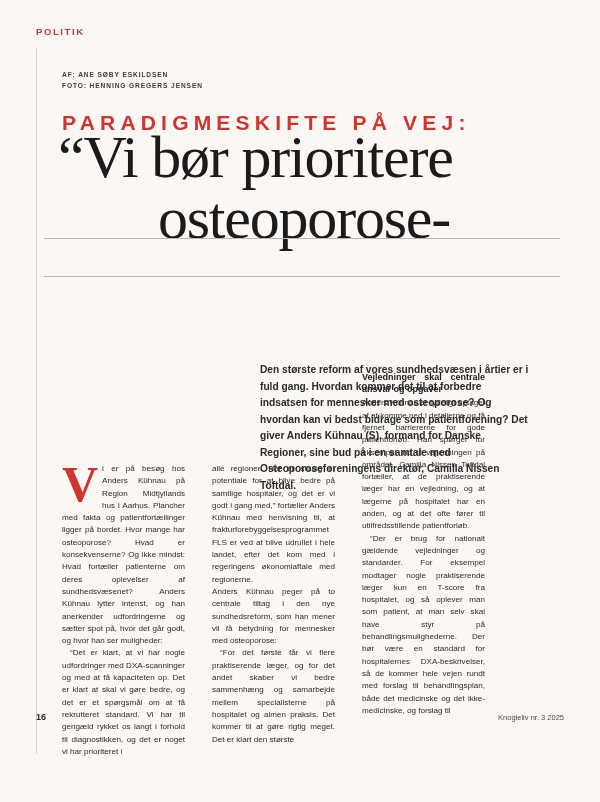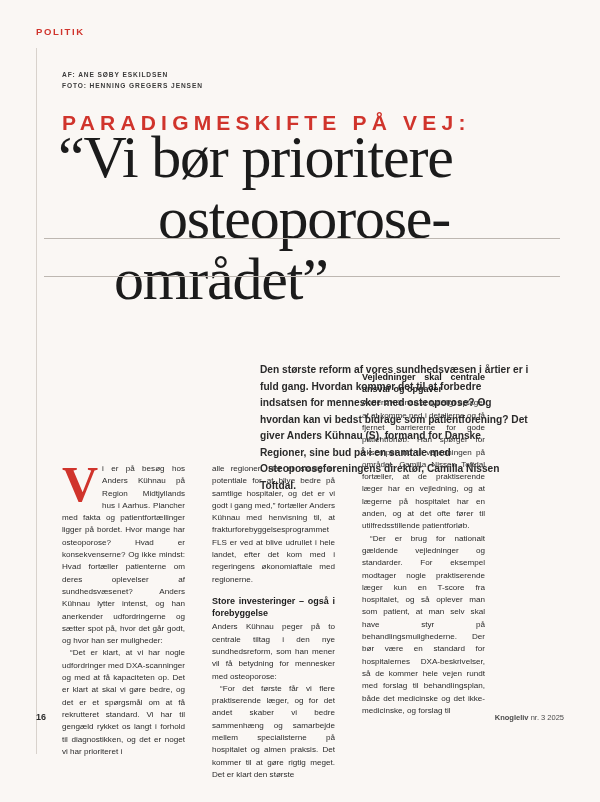--- a/index.html
+++ b/index.html
@@ -149,56 +149,54 @@
     font-weight: 700;
     color: #2b2b2b;
   }
   .footer-right {
     position: absolute;
     right: 36px;
     bottom: 26px;
     font-size: 7.5px;
     color: #4a4a4a;
   }
-  .footer-right b { font-weight: 700; }
+  .footer-right b { font-weight: 400; }
 </style>
 </head>
 <body>
 
 <div class="page">
 
   <div class="kicker">POLITIK</div>
 
   <div class="vrule"></div>
 
   <div class="byline">
     <div>AF: ANE SØBY ESKILDSEN</div>
     <div>FOTO: HENNING GREGERS JENSEN</div>
   </div>
 
   <div class="overline">PARADIGMESKIFTE PÅ VEJ:</div>
 
   <div class="headline">
     <span class="l1">“Vi bør prioritere</span>
     <span class="l2">osteoporose-</span>
-    <span class="l3">området”</span>
   </div>
   <div class="hl-rule r1"></div>
   <div class="hl-rule r2"></div>
 
   <div class="intro">Den største reform af vores sundhedsvæsen i årtier er i fuld gang. Hvordan kommer det til at forbedre indsatsen for mennesker med osteoporose? Og hvordan kan vi bedst bidrage som patientforening? Det giver Anders Kühnau (S), formand for Danske Regioner, sine bud på i en samtale med Osteoporoseforeningens direktør, Camilla Nissen Toftdal.</div>
 
   <div class="col c1">
     <p class="first"><span class="dropcap">V</span><span>i er på besøg hos Anders Kühnau på Region Midtjyllands hus i Aarhus. Plancher med fakta og patientfortællinger ligger på bordet. Hvor mange har osteoporose? Hvad er konsekvenserne? Og ikke mindst: Hvad fortæller patienterne om deres oplevelser af sundhedsvæsenet? Anders Kühnau lytter intenst, og han anerkender udfordringerne og sætter spot på, hvor det går godt, og hvor han ser muligheder:</span></p>
     <p>“Det er klart, at vi har nogle udfordringer med DXA-scanninger og med at få kapaciteten op. Det er klart at skal vi gøre bedre, og det er et spørgsmål om at få rekrutteret standard. Vi har til gengæld rykket os langt i forhold til diagnostikken, og det er noget vi har prioriteret i</p>
   </div>
 
   <div class="col c2">
     <p class="first">alle regioner. Her er stadig et potentiale for at blive bedre på samtlige hospitaler, og det er vi godt i gang med,” fortæller Anders Kühnau med henvisning til, at frakturforebyggelsesprogrammet FLS er ved at blive udrullet i hele landet, efter det kom med i regeringens økonomiaftale med regionerne.</p>
-    <h3>Store investeringer – også i forebyggelse</h3>
     <p class="first">Anders Kühnau peger på to centrale tiltag i den nye sundhedsreform, som han mener vil få betydning for mennesker med osteoporose:</p>
     <p>“For det første får vi flere praktiserende læger, og for det andet skaber vi bedre sammenhæng og samarbejde mellem specialisterne på hospitalet og almen praksis. Det kommer til at gøre rigtig meget. Det er klart den største</p>
   </div>
 
   <div class="col c3">
     <h3>Vejledninger skal centrale ansvar og opgaver</h3>
     <p class="first">Anders Kühnau er tydeligt optaget af at komme ned i detaljerne og få fjernet barriererne for gode patientforløb. Han spørger for eksempel ind til vejledningen på området. Camilla Nissen Toftdal fortæller, at de praktiserende læger har en vejledning, og at lægerne på hospitalet har en anden, og at det ofte fører til utilfredsstillende patientforløb.</p>
     <p>“Der er brug for nationalt gældende vejledninger og standarder. For eksempel modtager nogle praktiserende læger kun en T-score fra hospitalet, og så oplever man som patient, at man selv skal have styr på behandlingsmulighederne. Der bør være en standard for hospitalernes DXA-beskrivelser, så de kommer hele vejen rundt med forslag til behandlingsplan, både det medicinske og det ikke-medicinske, og forslag til</p>
   </div>
 

